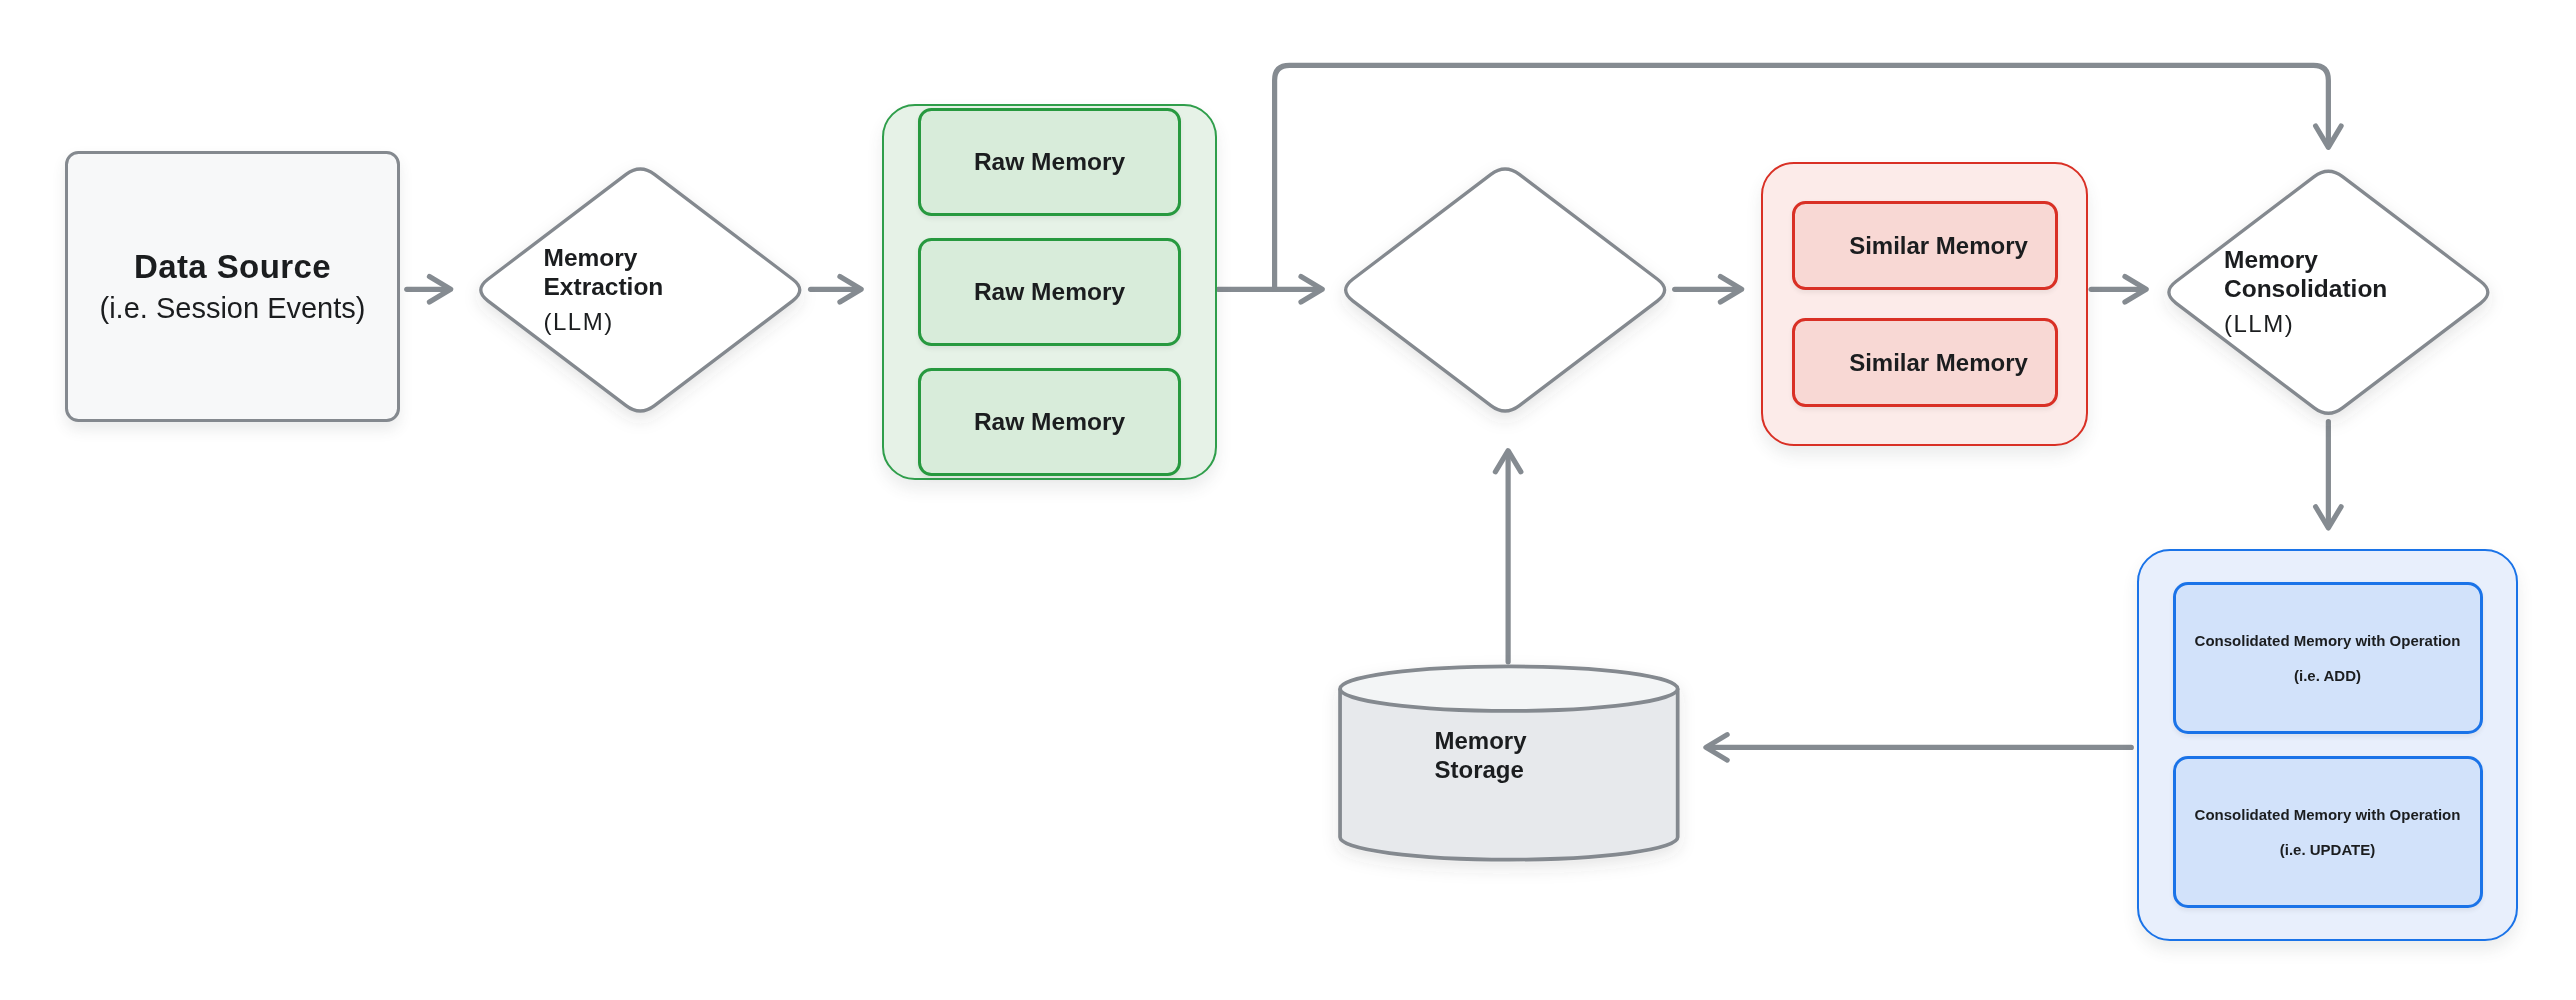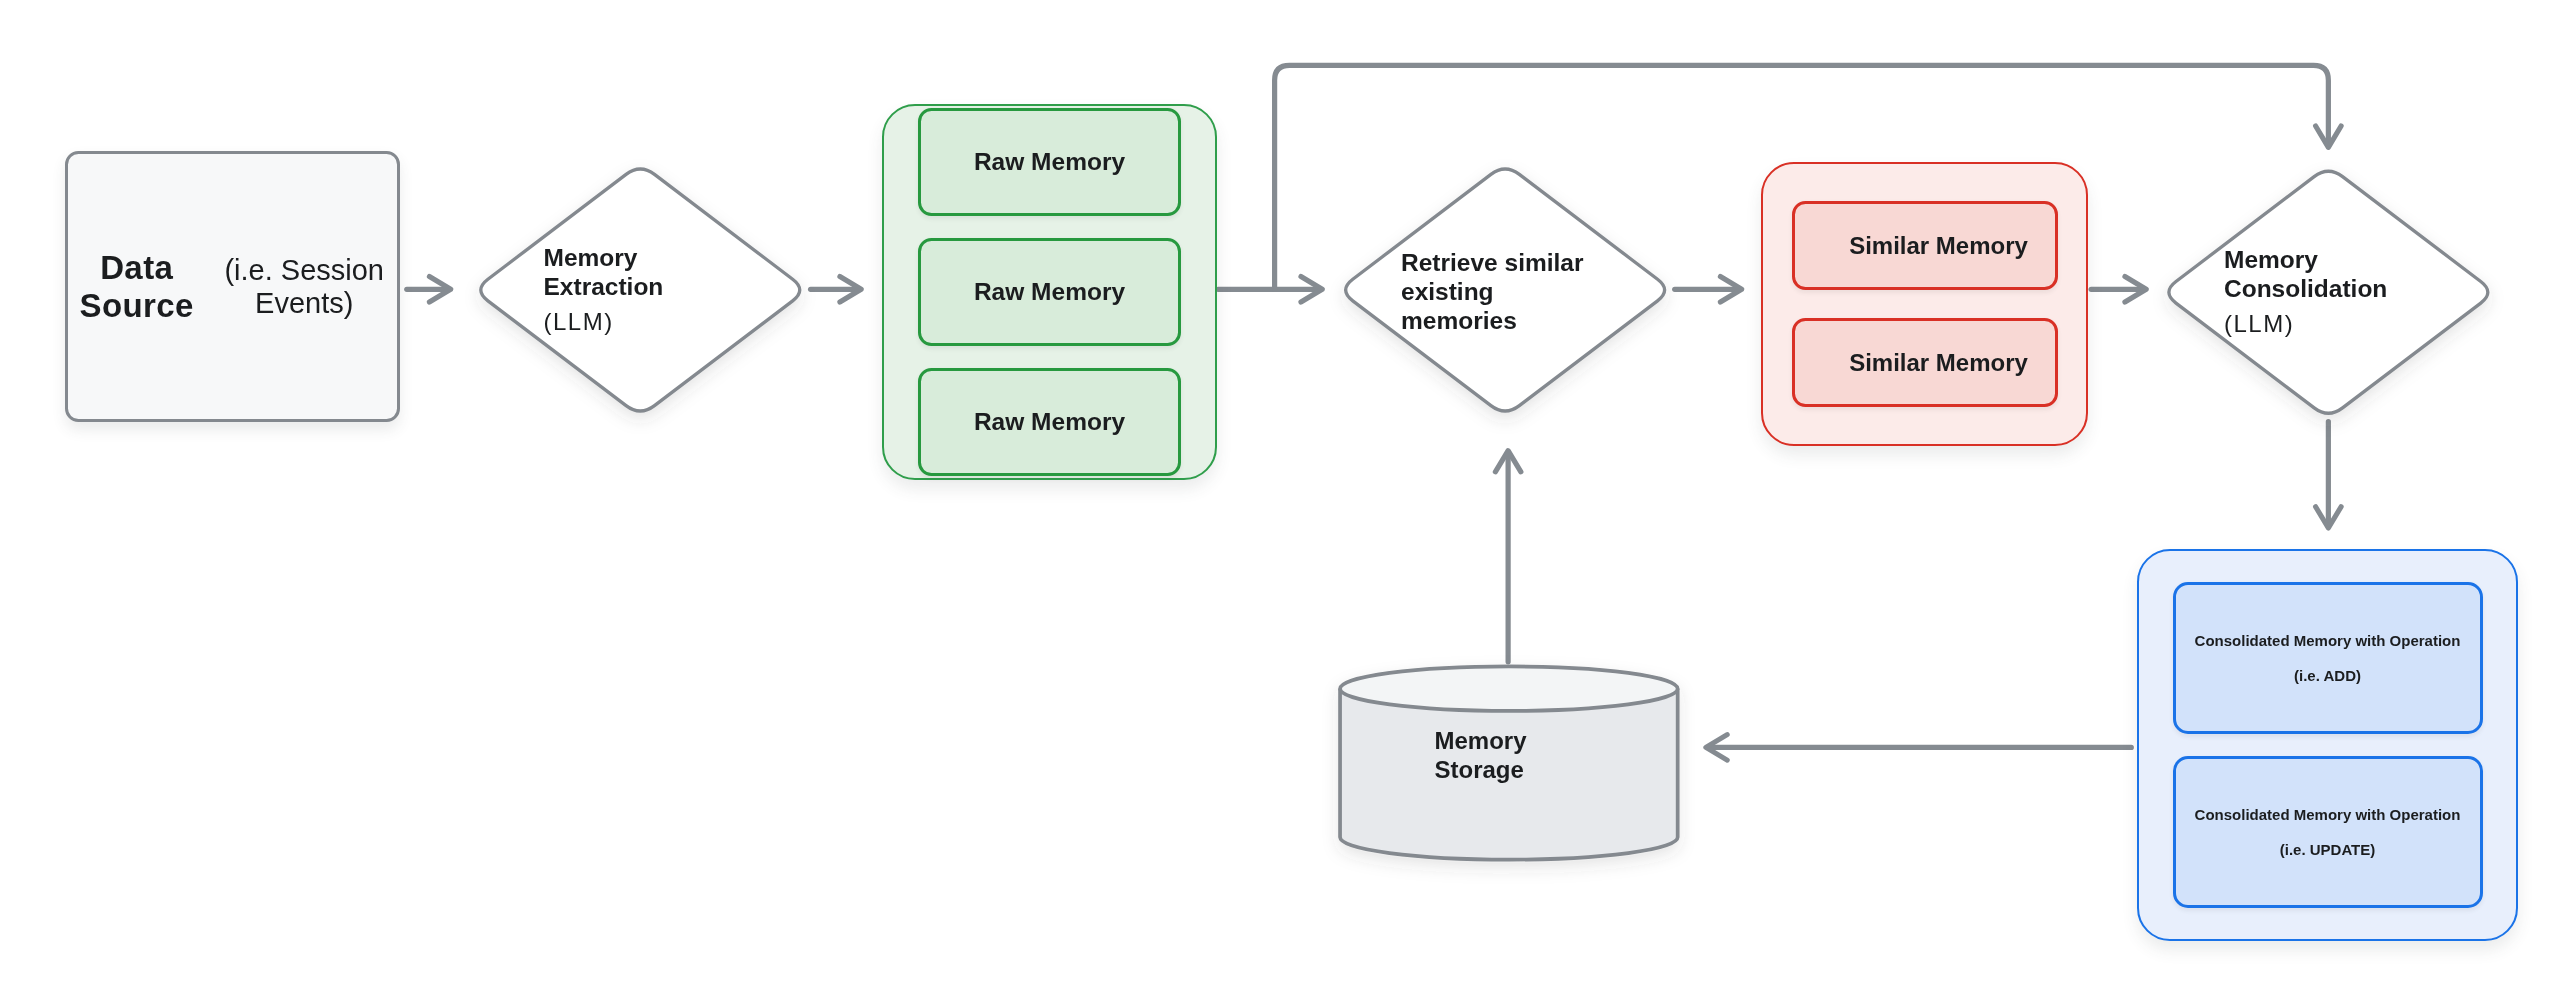--- a/index.html
+++ b/index.html
@@ -11,21 +11,21 @@
     color:#1b1d1f;
     overflow:hidden;
   }
   .layer{position:absolute;left:0;top:0;}
   .abs{position:absolute;box-sizing:border-box;}
 
   
   .data-source{
     left:65px;top:151px;width:335px;height:271px;
     background:#f7f8f9;border:3.7px solid #84898f;border-radius:13.4px;
-    display:flex;flex-direction:row;align-items:center;justify-content:center;gap:6px;
+    display:flex;flex-direction:column;align-items:center;justify-content:center;gap:6px;
     box-shadow:0 7.4px 13.4px rgba(60,64,67,.10);
     text-align:center;
   }
   .data-source .t{font-size:33px;font-weight:700;letter-spacing:0.4px;}
   .data-source .s{font-size:29px;font-weight:500;}
 
   
   .group{
     display:flex;flex-direction:column;align-items:center;justify-content:center;
     box-shadow:0 9px 16.4px rgba(60,64,67,.10);
@@ -121,25 +121,20 @@
     <div class="t">Data Source</div>
     <div class="s">(i.e. Session Events)</div>
   </div>
 
   <div class="dlabel" style="left:640px;top:290px;width:193px;">
     <div class="t">Memory
 Extraction</div>
     <div class="s">(LLM)</div>
   </div>
 
-  <div class="dlabel" style="left:1505px;top:292px;width:208px;">
-    <div class="t">Retrieve similar
-existing
-memories</div>
-  </div>
 
   <div class="dlabel" style="left:2328px;top:292px;width:208px;">
     <div class="t">Memory
 Consolidation</div>
     <div class="s">(LLM)</div>
   </div>
 
   <div class="dlabel storage-label" style="left:1509px;top:756px;width:149px;">
     <div class="t">Memory
 Storage</div>

